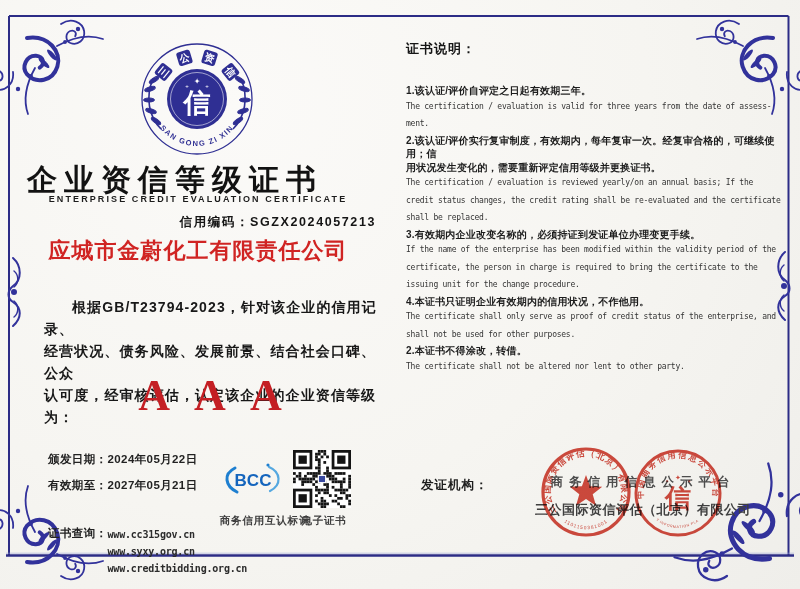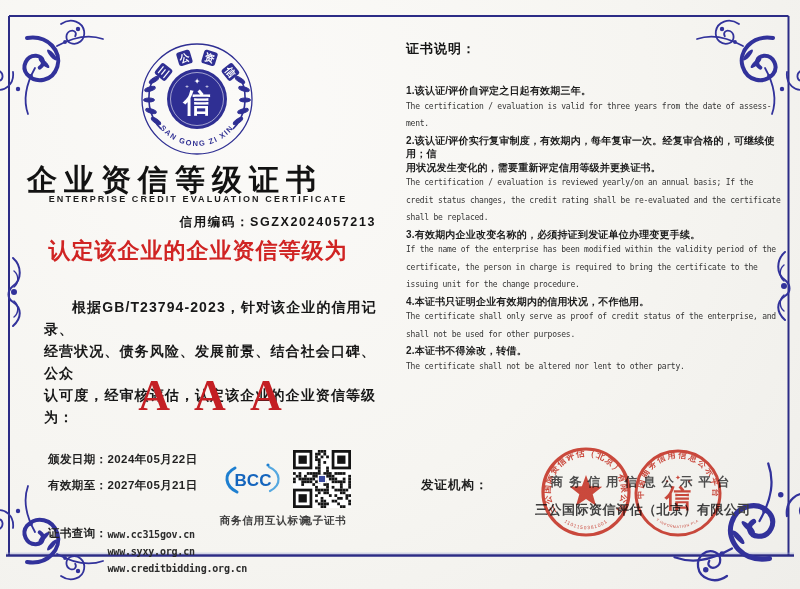--- a/index.html
+++ b/index.html
@@ -130,21 +130,21 @@
     <text x="0" y="-15" text-anchor="middle" font-size="8" fill="#fff">✦</text>
     <text x="10" y="-11" text-anchor="middle" font-size="6" fill="#fff">+</text>
     <text y="13" text-anchor="middle" font-family="Liberation Serif" ,serif="" font-weight="bold" font-size="27" fill="#ffffff">信</text>
   </svg>
 
   <div class="abs title">企业资信等级证书</div>
   <div class="abs title-en">ENTERPRISE CREDIT EVALUATION CERTIFICATE</div>
   <div class="abs credit-no">
     <span>信用编码：</span><span>SGZX2024057213</span>
   </div>
-  <div class="abs company">认定该企业的企业资信等级为</div>
+  <div class="abs company">应城市金蔚化工有限责任公司</div>
   <div class="abs statement">根据GB/T23794-2023，针对该企业的信用记录、
 经营状况、债务风险、发展前景、结合社会口碑、公众
 认可度，经审核评估，认定该企业的企业资信等级为：</div>
   <div class="abs rating">AAA</div>
 
   <div class="abs vrow" style="top:452px;">
     <span class="lbl">颁发日期：</span><span>2024年05月22日</span>
   </div>
   <div class="abs vrow" style="top:478px;">
     <span class="lbl">有效期至：</span><span>2027年05月21日</span>

